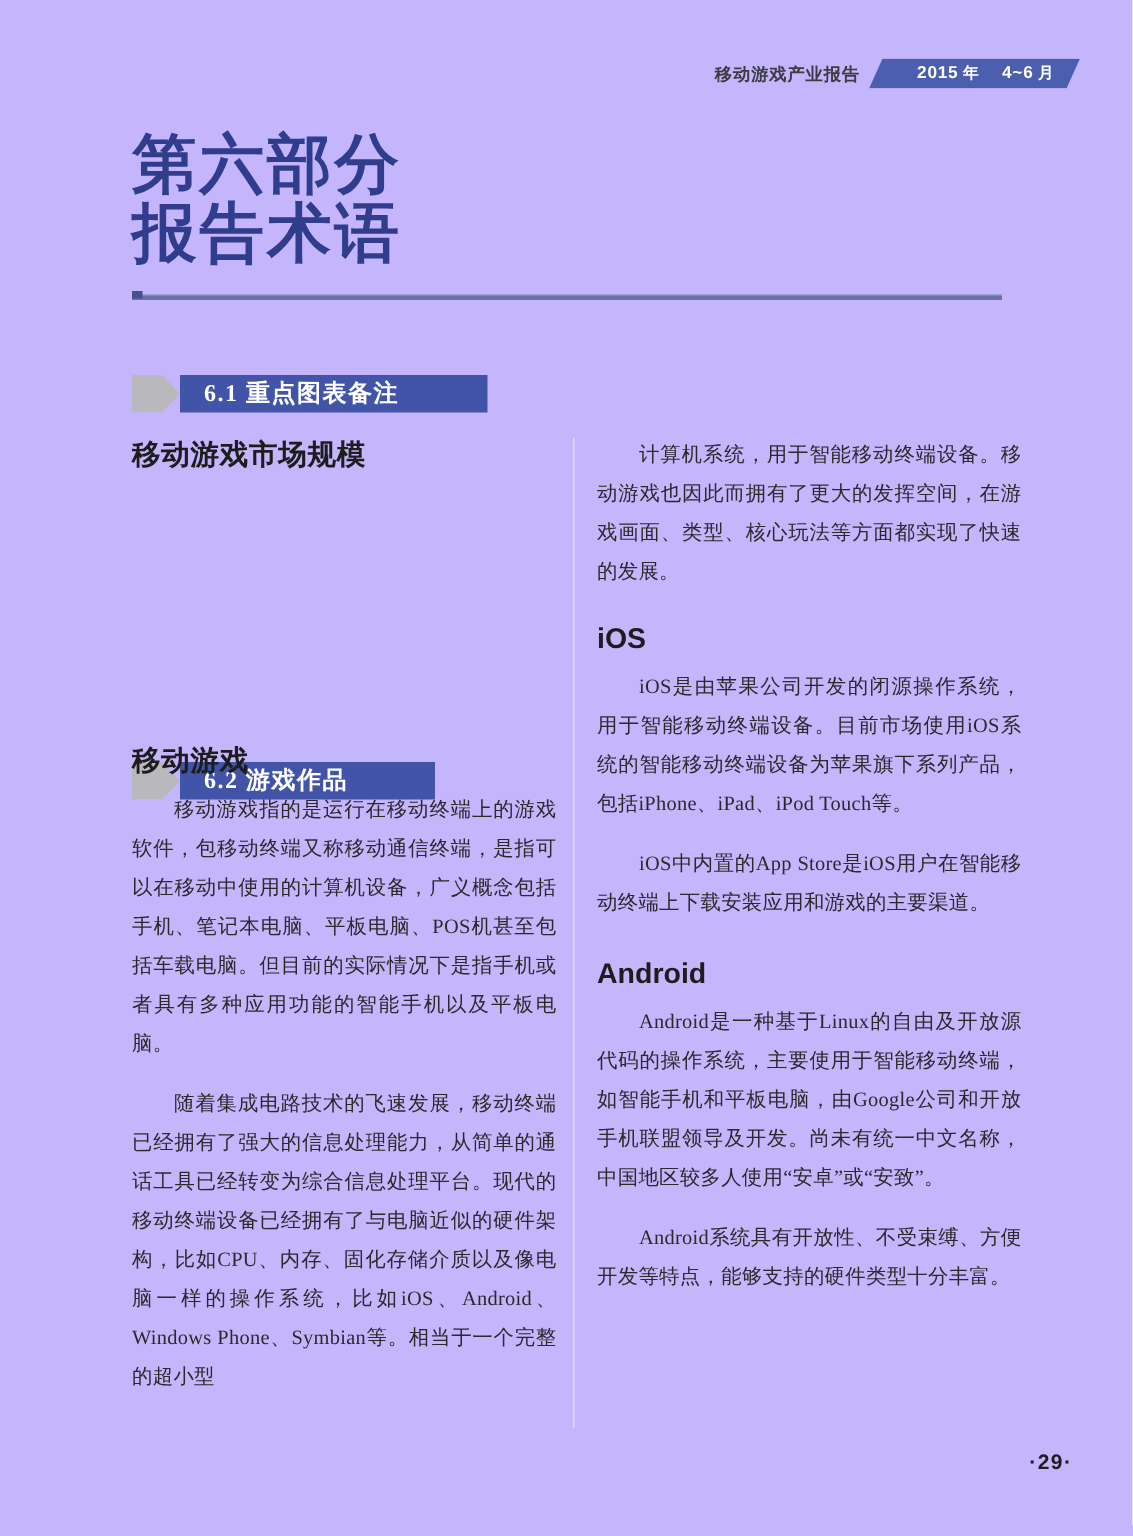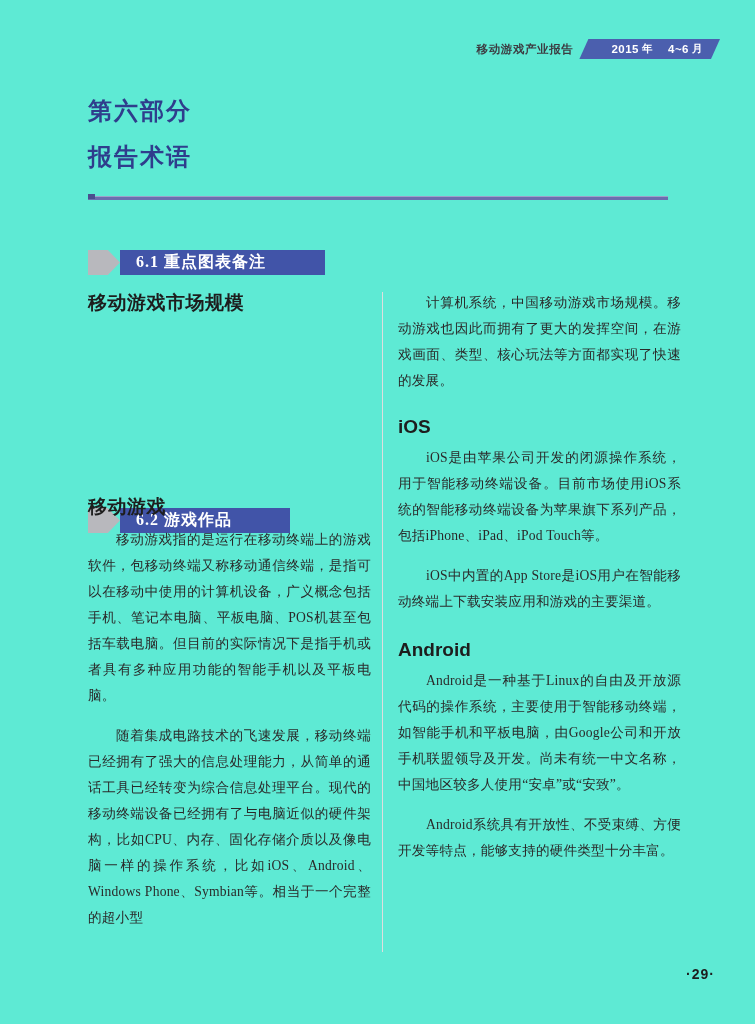--- a/index.html
+++ b/index.html
@@ -7,21 +7,21 @@
     padding: 0;
     background: #ffffff;
   }
   body {
     font-family: "Liberation Serif", "DejaVu Serif", serif;
   }
   .page {
     position: relative;
     width: 755px;
     height: 1024px;
-    background: #5eead4;
+    background: #c4b5fd;
     overflow: hidden;
   }
 
   
   .header {
     position: absolute;
     top: 38px;
     right: 35px;
     display: flex;
     align-items: center;
@@ -55,21 +55,21 @@
   .header-ribbon .u  { font-weight: bold; font-size: 10.5px; margin: 0 1px; }
 
   
   .part-title {
     position: absolute;
     left: 88px;
     top: 88px;
     color: #2f3d8c;
     font-family: "Liberation Serif", "DejaVu Serif", serif;
     font-weight: bold;
-    font-size: 24px;
+    font-size: 43px;
     line-height: 46px;
     letter-spacing: 2px;
     text-align: right;
   }
   .part-title div { white-space: nowrap; }
 
   .title-rule {
     position: absolute;
     left: 88px;
     top: 196px;
@@ -216,21 +216,21 @@
       <div class="term-head">移动游戏</div>
       <p class="para">移动游戏指的是运行在移动终端上的游戏软件，包移动终端又称移动通信终端，是指可以在移动中使用的计算机设备，广义概念包括手机、笔记本电脑、平板电脑、POS机甚至包括车载电脑。但目前的实际情况下是指手机或者具有多种应用功能的智能手机以及平板电脑。</p>
     </div>
 
     <p class="para">随着集成电路技术的飞速发展，移动终端已经拥有了强大的信息处理能力，从简单的通话工具已经转变为综合信息处理平台。现代的移动终端设备已经拥有了与电脑近似的硬件架构，比如CPU、内存、固化存储介质以及像电脑一样的操作系统，比如iOS、Android、Windows Phone、Symbian等。相当于一个完整的超小型</p>
 
   </div>
 
   <div class="col col-right">
 
-    <p class="para" style="margin-bottom:22px;">计算机系统，中国移动游戏市场规模。移动游戏也因此而拥有了更大的发挥空间，在游戏画面、类型、核心玩法等方面都实现了快速的发展。</p>
+    <p class="para" style="margin-bottom:22px;">计算机系统，用于智能移动终端设备。移动游戏也因此而拥有了更大的发挥空间，在游戏画面、类型、核心玩法等方面都实现了快速的发展。</p>
 
     <div class="block-tight">
       <div class="term-head latin">iOS</div>
       <p class="para">iOS是由苹果公司开发的闭源操作系统，用于智能移动终端设备。目前市场使用iOS系统的智能移动终端设备为苹果旗下系列产品，包括iPhone、iPad、iPod Touch等。</p>
     </div>
 
     <p class="para" style="margin-bottom:24px;">iOS中内置的App Store是iOS用户在智能移动终端上下载安装应用和游戏的主要渠道。</p>
 
     <div class="block-tight">
       <div class="term-head latin">Android</div>

